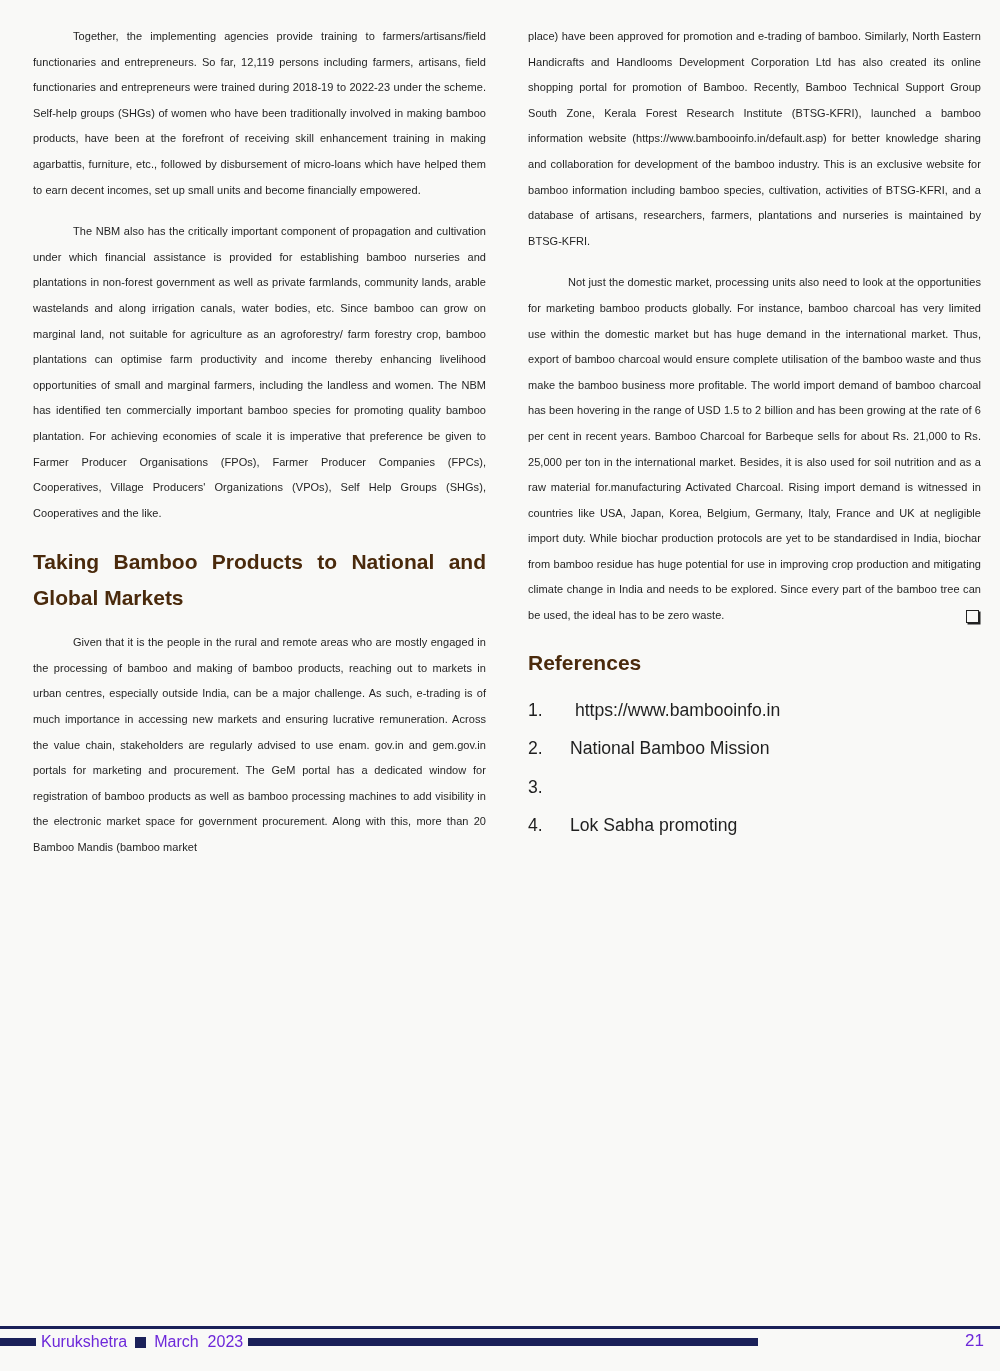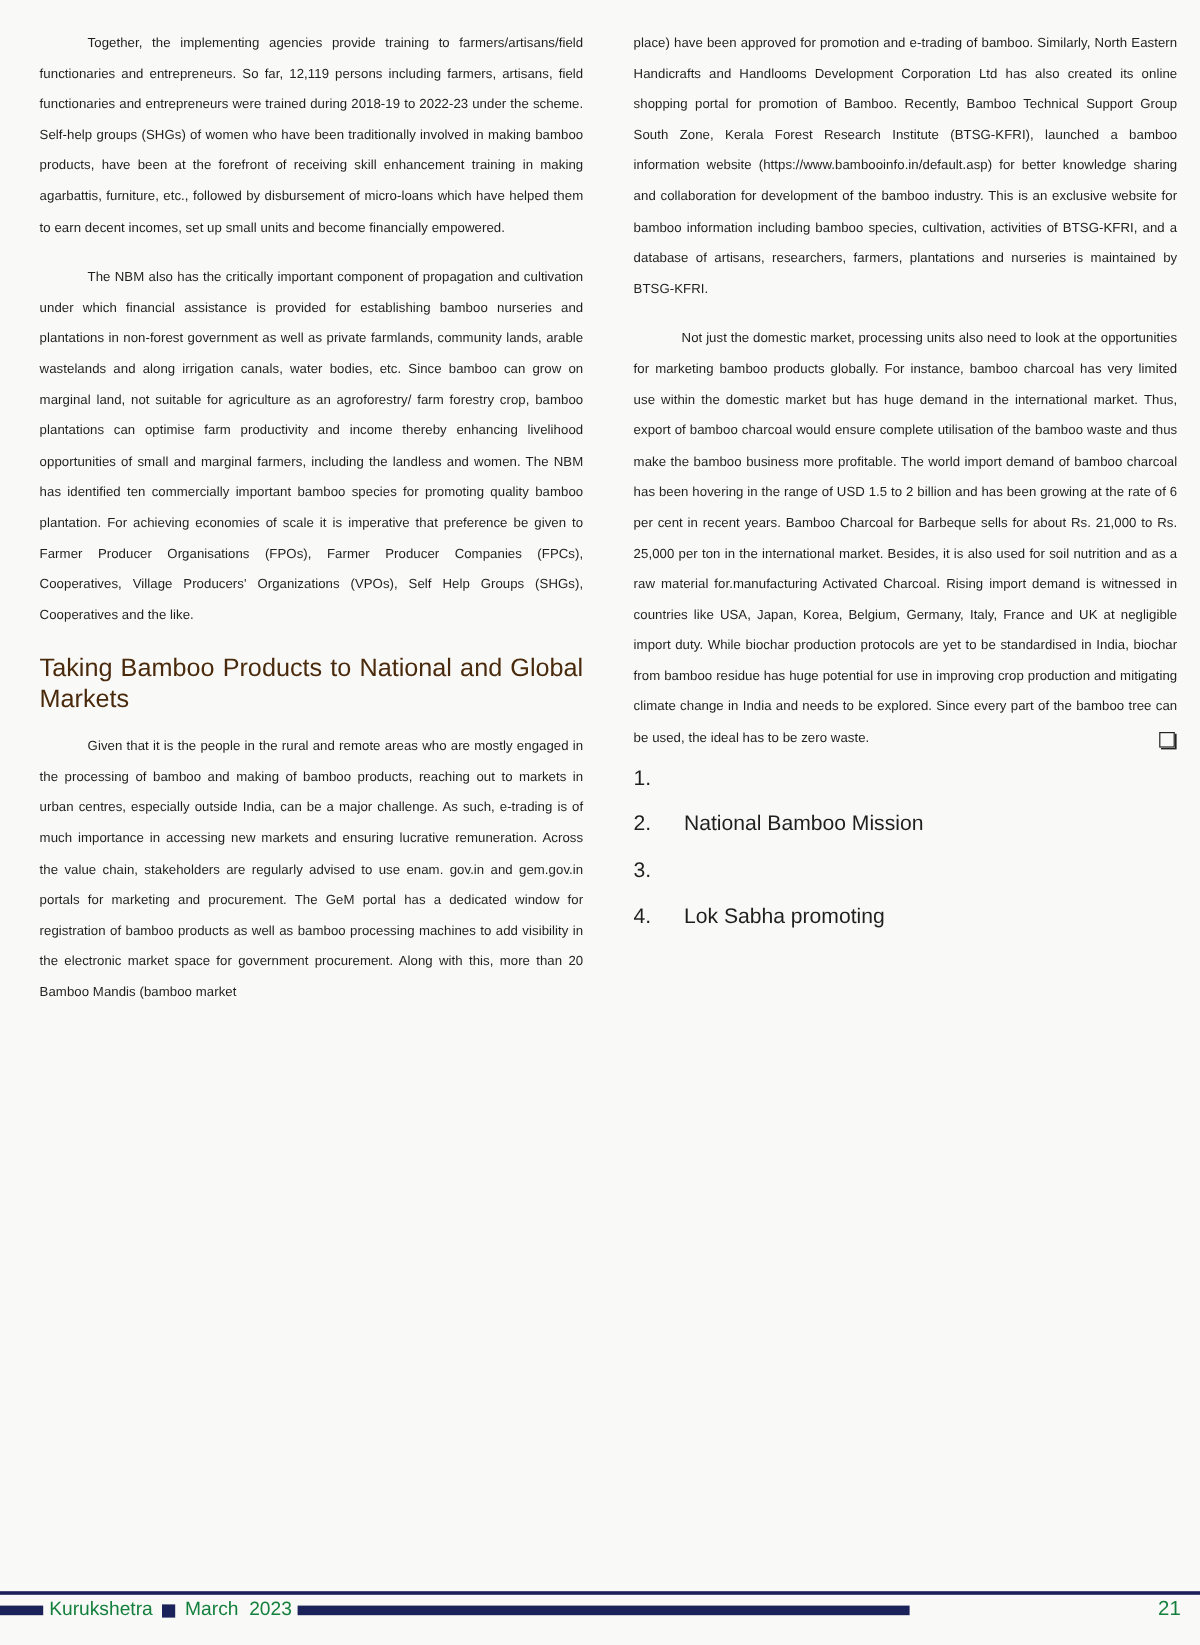--- a/index.html
+++ b/index.html
@@ -14,42 +14,42 @@
   }
   .col-left { left: 33px; }
   .col-right { left: 528px; }
   p {
     margin: 0; font-size: 11px; line-height: 25.6px;
     text-align: justify; letter-spacing: 0.05px;
   }
   p.indent { text-indent: 40px; }
   .gap { height: 16px; }
   h2 {
-    margin: 0; font-size: 21px; line-height: 26px; font-weight: normal;
+    margin: 0; font-size: 21px; line-height: 36px; font-weight: bold;
     color: #4a2a0c; text-align: justify; text-align-last: left;
   }
   .sec-head { margin: 18px 0 14px 0; }
   .ref-head { margin: 16px 0 10px 0; }
   .end-mark {
     float: right; display: inline-block; width: 11px; height: 11px;
     border: 1.6px solid #222; margin-top: 7px; margin-right: 2px;
     box-shadow: 1.5px 1.5px 0 #222;
   }
   ol.refs { list-style: none; margin: 0; padding: 0; }
   ol.refs li {
     font-size: 17.6px; line-height: 38.5px; display: flex;
   }
   .ref-num { width: 42px; display: inline-block; }
   .footer-line {
     position: absolute; left: 0; top: 1326px; width: 1000px; height: 3px;
     background: #1b2159;
   }
   .footer {
     position: absolute; left: 0; top: 1331px; width: 1000px; height: 22px;
-    display: flex; align-items: center; font-size: 16px; color: #15803d;
+    display: flex; align-items: center; font-size: 16px; color: #6d28d9;
   }
   .bar-a { width: 36px; height: 8px; background: #1b2159; margin-right: 5px; }
   .sq { width: 11px; height: 11px; background: #1b2159; margin: 0 8px; }
   .bar-b { width: 510px; height: 8px; background: #1b2159; margin-left: 5px; }
   .pg { position: absolute; right: 16px; top: 0; font-size: 17px; }
 </style>
 </head>
 <body>
 
 <div class="col col-left">
@@ -57,23 +57,25 @@
   <div class="gap"></div>
   <p class="indent">The NBM also has the critically important component of propagation and cultivation under which financial assistance is provided for establishing bamboo nurseries and plantations in non-forest government as well as private farmlands, community lands, arable wastelands and along irrigation canals, water bodies, etc. Since bamboo can grow on marginal land, not suitable for agriculture as an agroforestry/ farm forestry crop, bamboo plantations can optimise farm productivity and income thereby enhancing livelihood opportunities of small and marginal farmers, including the landless and women. The NBM has identified ten commercially important bamboo species for promoting quality bamboo plantation. For achieving economies of scale it is imperative that preference be given to Farmer Producer Organisations (FPOs), Farmer Producer Companies (FPCs), Cooperatives, Village Producers' Organizations (VPOs), Self Help Groups (SHGs), Cooperatives and the like.</p>
   <h2 class="sec-head">Taking Bamboo Products to National and Global Markets</h2>
   <p class="indent">Given that it is the people in the rural and remote areas who are mostly engaged in the processing of bamboo and making of bamboo products, reaching out to markets in urban centres, especially outside India, can be a major challenge. As such, e-trading is of much importance in accessing new markets and ensuring lucrative remuneration. Across the value chain, stakeholders are regularly advised to use enam. gov.in and gem.gov.in portals for marketing and procurement. The GeM portal has a dedicated window for registration of bamboo products as well as bamboo processing machines to add visibility in the electronic market space for government procurement. Along with this, more than 20 Bamboo Mandis (bamboo market</p>
 </div>
 
 <div class="col col-right">
   <p>place) have been approved for promotion and e-trading of bamboo. Similarly, North Eastern Handicrafts and Handlooms Development Corporation Ltd has also created its online shopping portal for promotion of Bamboo. Recently, Bamboo Technical Support Group South Zone, Kerala Forest Research Institute (BTSG-KFRI), launched a bamboo information website (https://www.bambooinfo.in/default.asp) for better knowledge sharing and collaboration for development of the bamboo industry. This is an exclusive website for bamboo information including bamboo species, cultivation, activities of BTSG-KFRI, and a database of artisans, researchers, farmers, plantations and nurseries is maintained by BTSG-KFRI.</p>
   <div class="gap"></div>
   <p class="indent"><span>Not just the domestic market, processing units also need to look at the opportunities for marketing bamboo products globally. For instance, bamboo charcoal has very limited use within the domestic market but has huge demand in the international market. Thus, export of bamboo charcoal would ensure complete utilisation of the bamboo waste and thus make the bamboo business more profitable. The world import demand of bamboo charcoal has been hovering in the range of USD 1.5 to 2 billion and has been growing at the rate of 6 per cent in recent years. Bamboo Charcoal for Barbeque sells for about Rs. 21,000 to Rs. 25,000 per ton in the international market. Besides, it is also used for soil nutrition and as a raw material for.manufacturing Activated Charcoal. Rising import demand is witnessed in countries like USA, Japan, Korea, Belgium, Germany, Italy, France and UK at negligible import duty. While biochar production protocols are yet to be standardised in India, biochar from bamboo residue has huge potential for use in improving crop production and mitigating climate change in India and needs to be explored. Since every part of the bamboo tree can be used, the ideal has to be zero waste.</span><span class="end-mark"></span></p>
+  <h2 class="ref-head">References</h2>
   <ol class="refs">
     <li>
       <span class="ref-num">1.</span>
+      <span style="white-space:pre;"> https://www.bambooinfo.in</span>
     </li>
     <li>
       <span class="ref-num">2.</span>
       <span>National Bamboo Mission</span>
     </li>
     <li>
       <span class="ref-num">3.</span>
     </li>
     <li>
       <span class="ref-num">4.</span>

